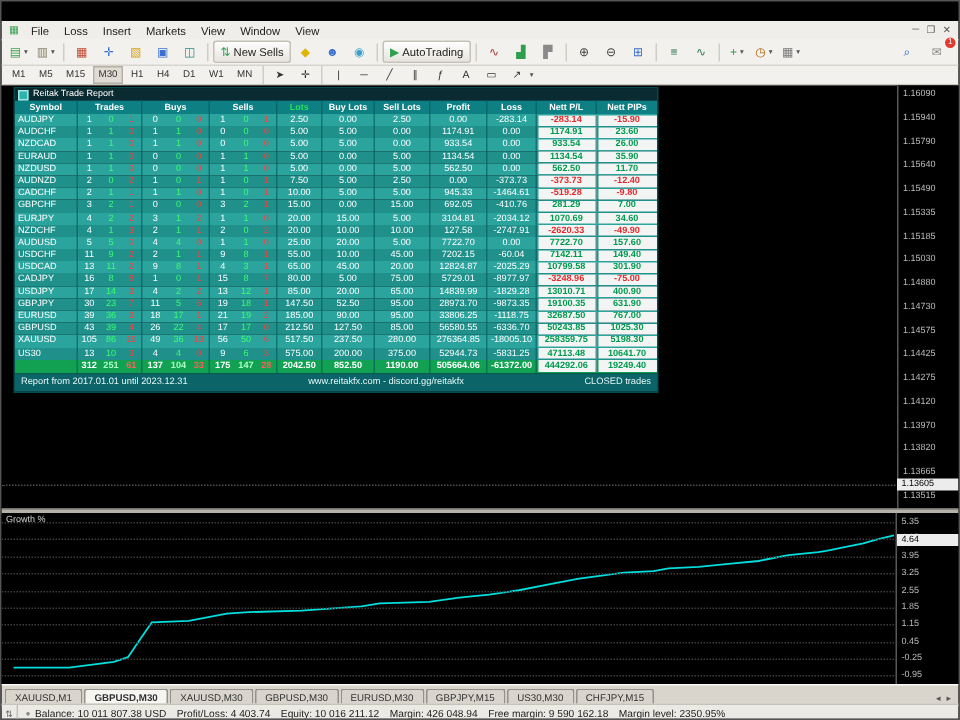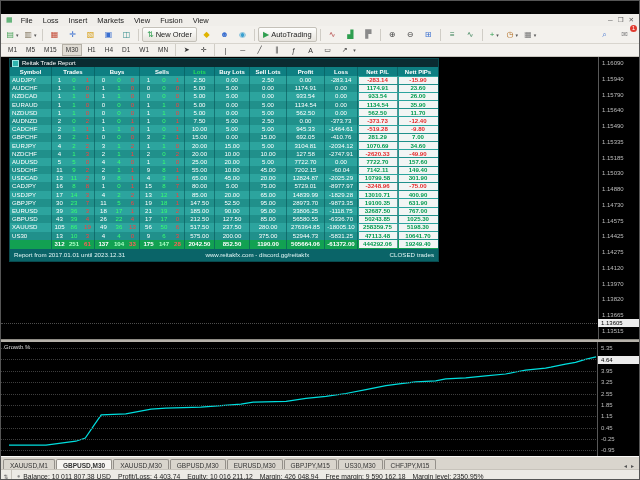--- a/index.html
+++ b/index.html
@@ -97,21 +97,21 @@
 
 
   <div class="menubar">
     <span class="chart-sys-icon">▦</span>
     <span id="menu-items" style="display:flex;">
         <span class="menu-item">File</span>
         <span class="menu-item">Loss</span>
         <span class="menu-item">Insert</span>
         <span class="menu-item">Markets</span>
         <span class="menu-item">View</span>
-        <span class="menu-item">Fusion</span>
+        <span class="menu-item">Window</span>
         <span class="menu-item">View</span>
       </span>
     <span class="child-controls">
       <span>─</span>
       <span>❐</span>
       <span>✕</span>
     </span>
   </div>
 
   <div class="toolbar">
@@ -136,21 +136,21 @@
         </span>
         <span class="tbtn">
           <span style="color: rgb(58, 111, 208); font-size: 8px;">▣</span>
         </span>
         <span class="tbtn">
           <span style="color: rgb(46, 139, 139); font-size: 8px;">◫</span>
         </span>
         <span class="tsep"></span>
         <span class="tbtn labeled">
           <span style="color: rgb(46, 158, 79); font-size: 8px;">⇅</span>
-          <span class="tlabel">New Order</span>
+          <span class="tlabel">New Sells</span>
         </span>
         <span class="tbtn">
           <span style="color: rgb(224, 180, 0); font-size: 8px;">◆</span>
         </span>
         <span class="tbtn">
           <span style="color: rgb(58, 111, 208); font-size: 8px;">☻</span>
         </span>
         <span class="tbtn">
           <span style="color: rgb(58, 160, 208); font-size: 8px;">◉</span>
         </span>

